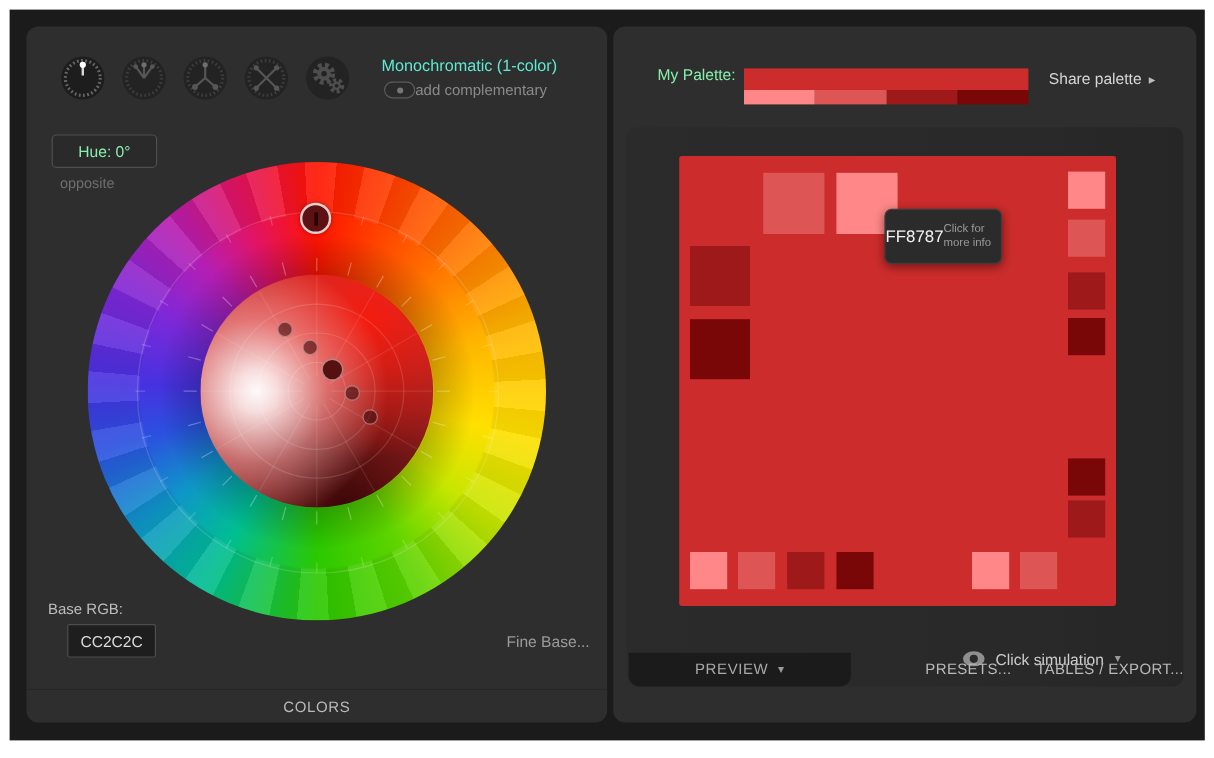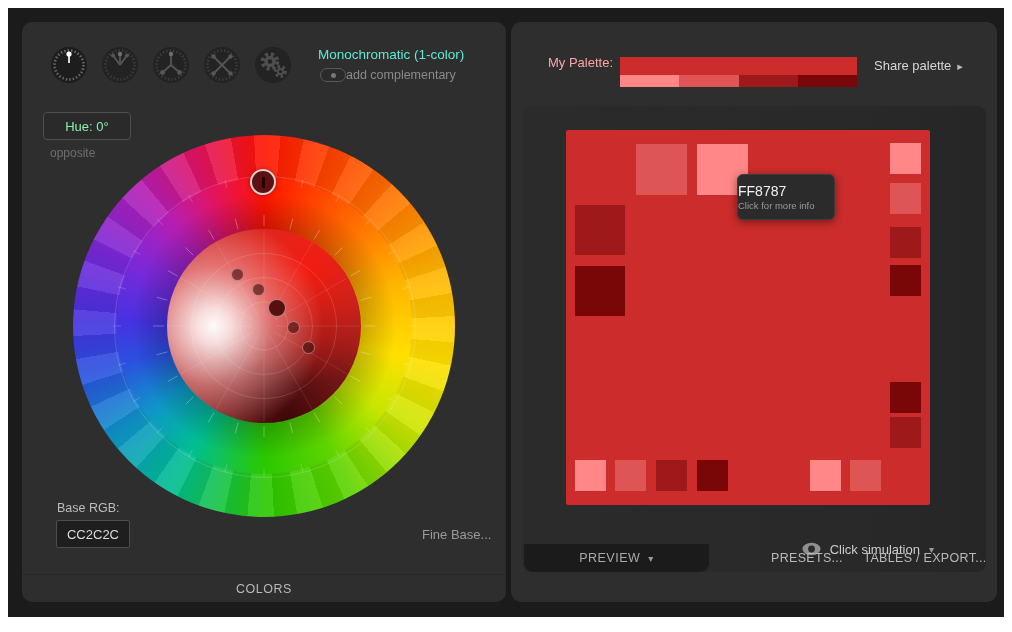--- a/index.html
+++ b/index.html
@@ -42,44 +42,44 @@
       radial-gradient(circle at 72% 20%, rgba(255,25,10,0.85) 0%, rgba(255,25,10,0) 55%),
       radial-gradient(circle at 62% 100%, rgba(35,0,0,0.85) 0%, rgba(70,5,5,0.45) 42%, rgba(0,0,0,0) 78%),
       #c23030;}
   .disc-grid{position:absolute;inset:0;}
   .ring-marker{position:absolute;left:177px;top:34px;width:22px;height:22px;border-radius:50%;
     background:#5c1212;border:2px solid rgba(255,240,240,0.85);box-shadow:0 0 4px rgba(0,0,0,0.35);}
   .ring-marker::after{content:"";position:absolute;left:50%;top:50%;width:3px;height:11px;margin:-5.5px 0 0 -1.5px;background:rgba(30,0,0,0.85);}
   .disc-dot{position:absolute;border-radius:50%;background:rgba(62,10,10,0.60);border:1.5px solid rgba(255,220,220,0.45);box-sizing:border-box;}
   .disc-dot.main{background:#571010;border-color:rgba(255,230,230,0.55);}
 
-  .base-rgb-label{position:absolute;left:35px;top:479px;color:#bdbdbd;font-size:12.5px;}
+  .base-rgb-label{position:absolute;left:18px;top:479px;color:#bdbdbd;font-size:12.5px;}
   .base-rgb-input{position:absolute;left:34px;top:498px;width:68px;height:24px;background:#1e1e1e;border:1px solid #4d4d4d;
     color:#dcdcdc;font-size:13px;text-align:center;font-family:"Liberation Sans",sans-serif;border-radius:2px;}
   .fine-tune{position:absolute;left:400px;top:505px;color:#9a9a9a;font-size:13px;cursor:pointer;}
 
   .left-tabbar{position:absolute;left:0;bottom:0;width:100%;height:27px;border-top:1px solid #272727;border-radius:0 0 10px 10px;overflow:hidden;display:flex;text-align:center;}
   .ltab{flex:1;display:flex;align-items:center;justify-content:center;color:#b9b9b9;font-size:12.5px;letter-spacing:0.5px;cursor:pointer;}
   .ltab.inactive{background:#232323;}
 
   
-  .mypal-label{position:absolute;left:37px;top:33px;color:#fca5a5;font-size:13px;}
+  .mypal-label{position:absolute;left:37px;top:33px;color:#86efac;font-size:13px;}
   .palette-strip{position:absolute;left:109px;top:35px;width:237px;height:30px;cursor:pointer;}
   .palette-base{position:absolute;left:0;top:0;width:100%;height:18px;}
   .palette-variants{position:absolute;left:0;top:18px;width:100%;height:12px;display:flex;}
   .palette-variants div{flex:1;}
   .share-palette{position:absolute;left:363px;top:36px;color:#d6d6d6;font-size:13px;cursor:pointer;white-space:nowrap;}
   .share-arrow{color:#bdbdbd;font-size:11px;margin-left:6px;}
 
   .preview-box{position:absolute;left:11px;top:84px;width:464px;height:466px;border-radius:8px;
     background:linear-gradient(90deg,#2b2b2b 0%,#292929 70%,#262626 100%);}
   .preview-area{position:absolute;left:44px;top:24px;width:364px;height:375px;border-radius:2px;cursor:pointer;}
   .sq{position:absolute;cursor:pointer;}
   .tooltip{position:absolute;left:171px;top:44px;width:96px;height:44px;background:#2b2b2b;border:1px solid #3d3d3d;
-    border-radius:6px;box-shadow:0 2px 8px rgba(0,0,0,0.45);display:flex;flex-direction:column;align-items:flex-start;justify-content:center;cursor:pointer;}
+    border-radius:6px;box-shadow:0 2px 8px rgba(0,0,0,0.45);display:flex;flex-direction:row;align-items:center;justify-content:center;cursor:pointer;}
   .tooltip-title{color:#f2f2f2;font-size:14px;line-height:17px;}
   .tooltip-sub{color:#9a9a9a;font-size:9.5px;line-height:12px;}
   .vision-row{position:absolute;left:0;top:430px;width:100%;height:26px;display:flex;align-items:center;justify-content:flex-end;
     padding-right:52px;box-sizing:border-box;gap:9px;color:#cccccc;font-size:13px;cursor:pointer;}
   .caret{color:#9a9a9a;font-size:10px;}
 
   .rtab-preview{position:absolute;left:2px;bottom:0;width:185px;height:28px;background:#1b1b1b;border-radius:0 0 9px 9px;
     display:flex;align-items:center;justify-content:center;gap:8px;color:#a9a9a9;font-size:12.5px;letter-spacing:0.5px;cursor:pointer;}
   .rtab-examples{position:absolute;left:210px;bottom:0;width:150px;height:28px;display:flex;align-items:center;justify-content:center;
     color:#b9b9b9;font-size:12.5px;letter-spacing:0.3px;cursor:pointer;}

